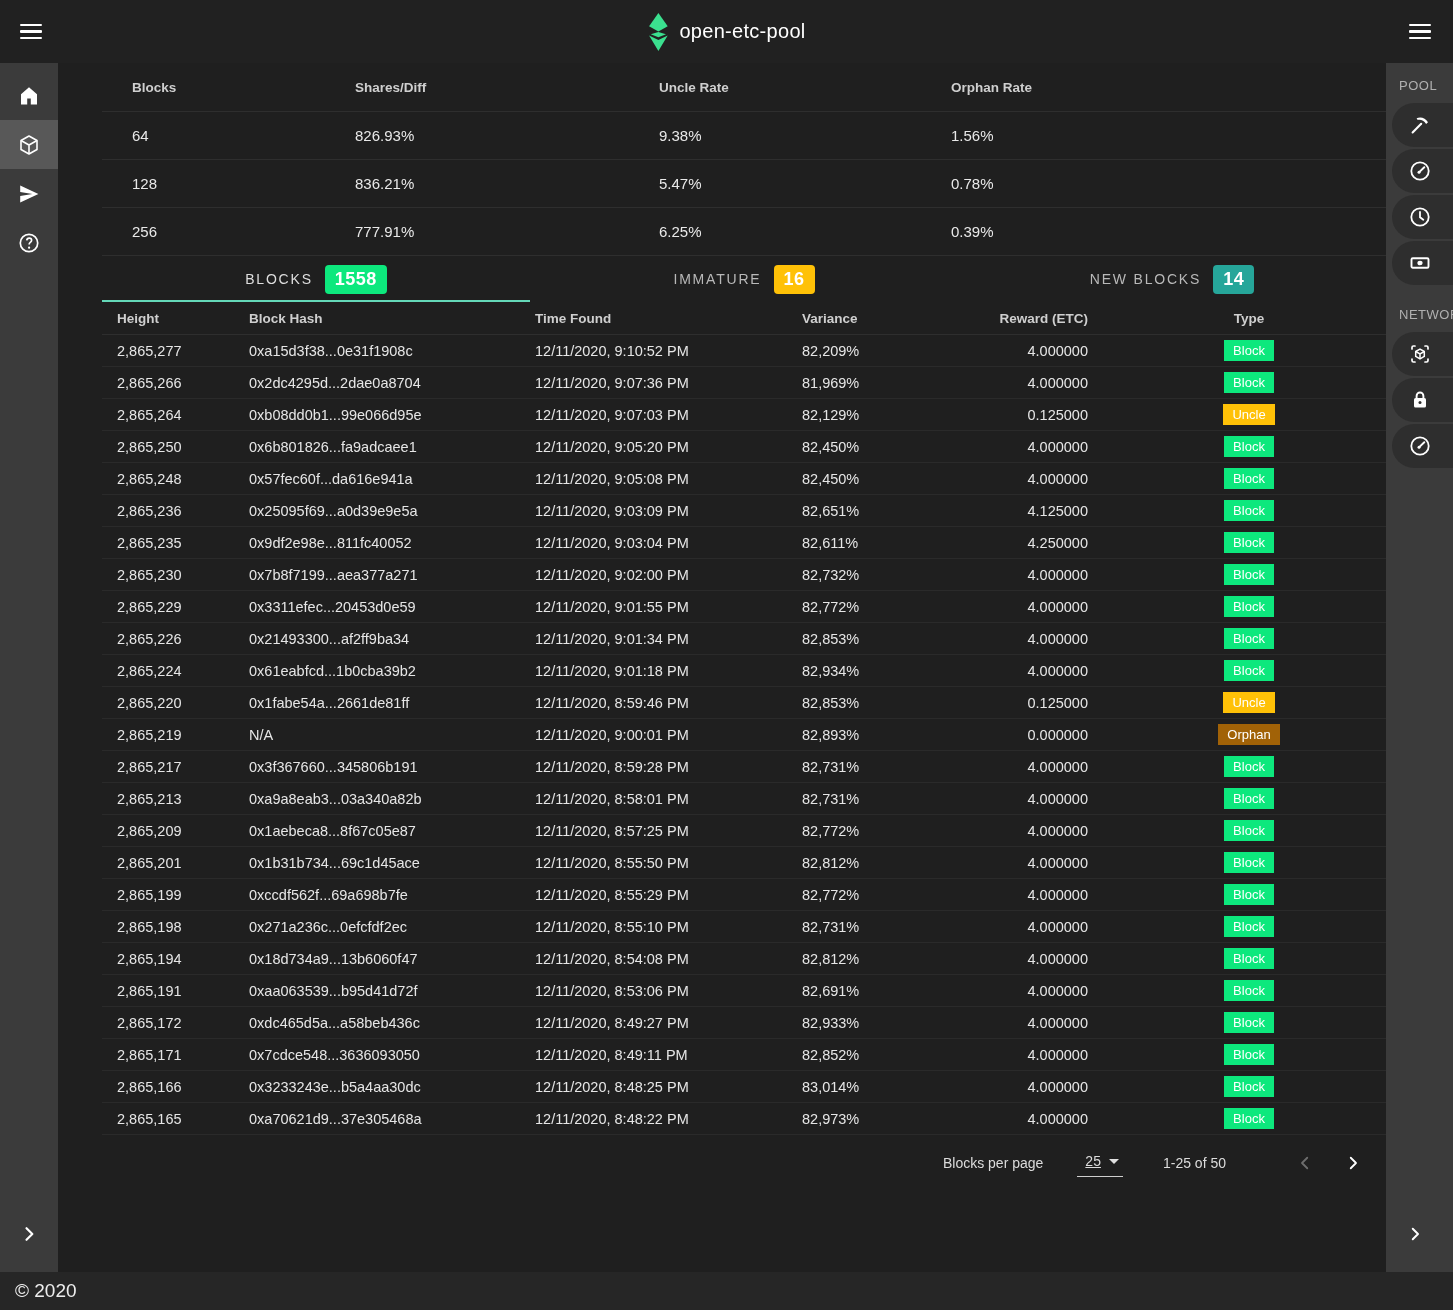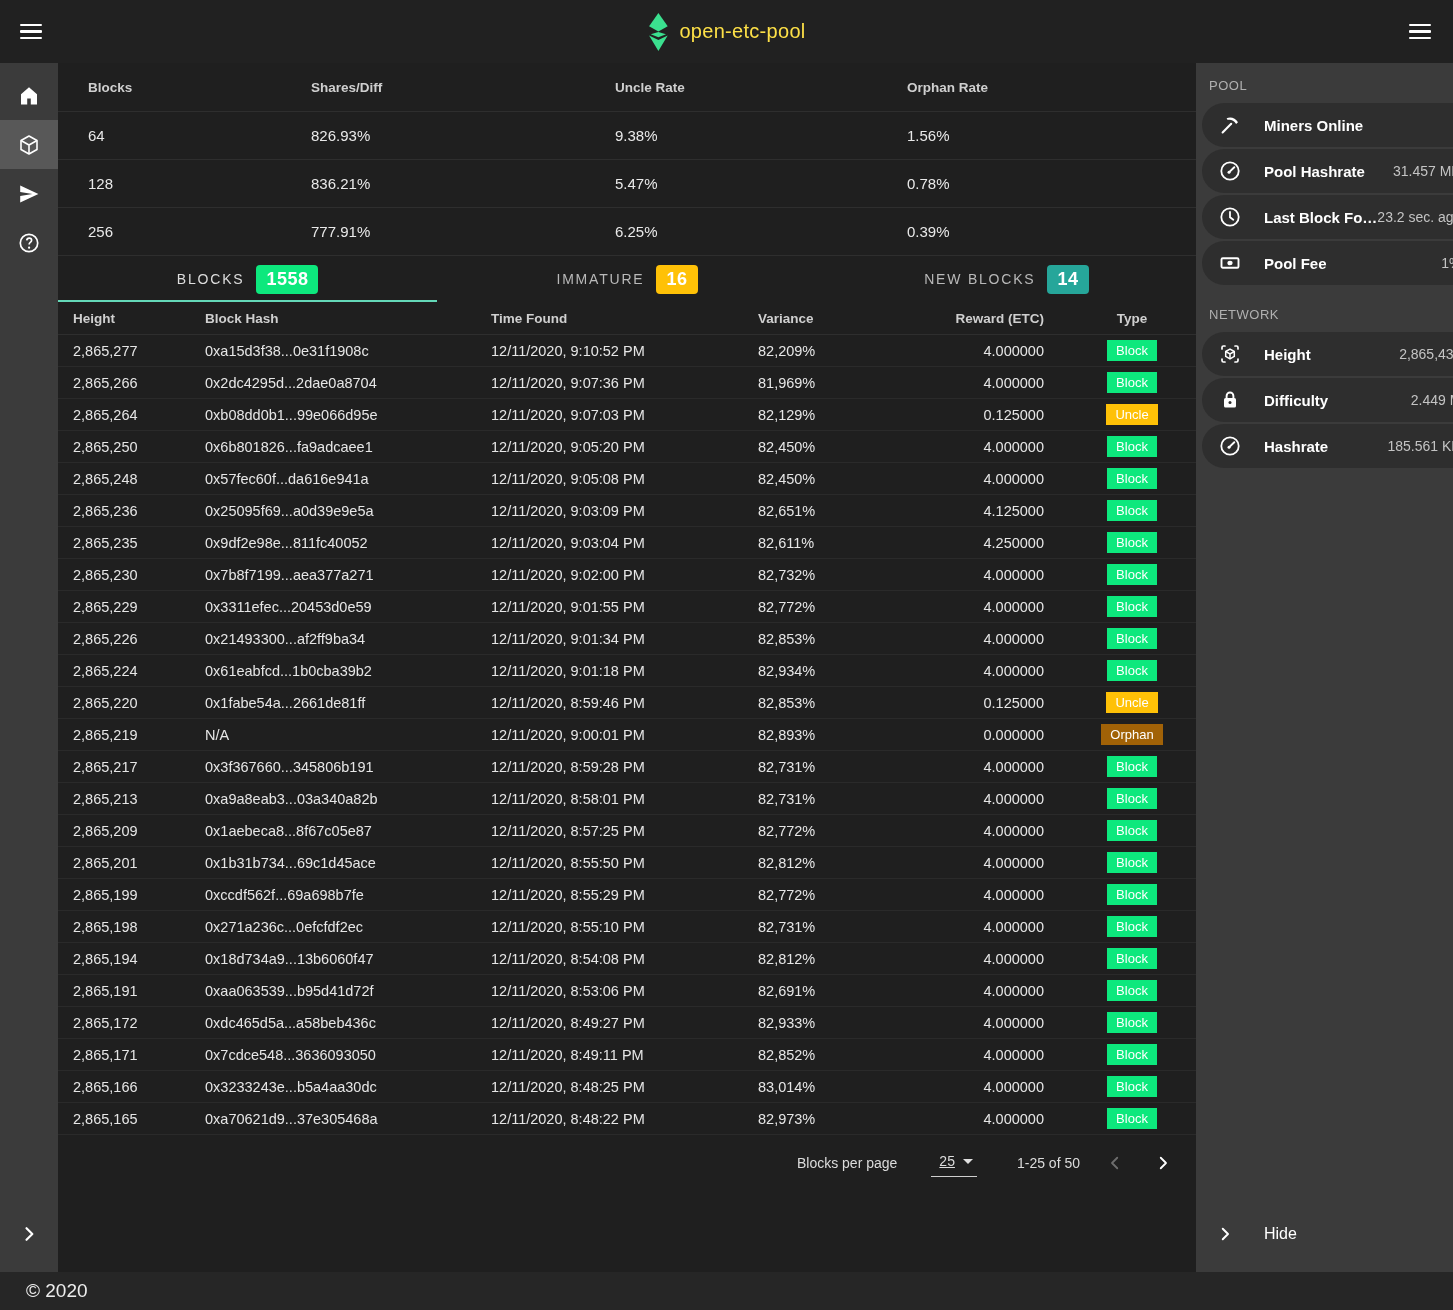--- a/index.html
+++ b/index.html
@@ -12,34 +12,34 @@
   }
   svg { display:block; }
 
   
   .topbar { height:63px; background:#212121; display:flex; align-items:center; position:relative; }
   .icon-btn { background:none; border:none; cursor:pointer; padding:6px; display:flex; flex-direction:column; gap:4px; }
   .icon-btn .bar { width:22px; height:2.5px; background:#fff; border-radius:1px; }
   .icon-btn.left { margin-left:14px; }
   .icon-btn.right { position:absolute; right:16px; }
   .brand { position:absolute; left:50%; transform:translateX(-50%); display:flex; align-items:center; gap:11px; }
-  .brand-title { font-size:20px; color:#fde047; letter-spacing:.3px; }
+  .brand-title { font-size:20px; color:#ffffff; letter-spacing:.3px; }
 
   
   .shell { display:flex; height:1209px; }
 
   
   .leftbar { width:58px; background:#3b3b3b; display:flex; flex-direction:column; align-items:center; padding-top:8px; flex:none; }
   .nav-item { width:58px; height:49px; display:flex; align-items:center; justify-content:center; cursor:pointer; }
   .nav-item.active { background:#585858; }
   .leftbar .flex-spacer { flex:1; }
   .nav-item.bottom { height:52px; margin-bottom:12px; }
 
   
-  .content { width:1138px; background:#1f1f1f; display:flex; flex-direction:column; flex:none; }
+  .content { width:1328px; background:#1f1f1f; display:flex; flex-direction:column; flex:none;padding-left:44px; }
 
   .stats-head, .stats-row { display:grid; grid-template-columns:223px 304px 292px 1fr; align-items:center; padding-left:15px; border-bottom:1px solid #2e2e2e; }
   .stats-head { height:49px; font-size:13.5px; font-weight:bold; color:#cfcfcf; }
   .stats-row { height:48px; font-size:15px; color:#e9e9e9; }
 
   .tabs { height:46px; display:flex; }
   .tab { flex:1; display:flex; align-items:center; justify-content:center; gap:12px; font-size:14px; letter-spacing:1.8px; color:#b9b9b9; cursor:pointer; position:relative; }
   .tab.active { color:#dedede; }
   .tab.active::after { content:""; position:absolute; left:0; right:0; bottom:0; height:2px; background:#64d8b8; }
   .tab-badge { padding:4px 10px; border-radius:4px; font-size:18px; letter-spacing:.5px; color:#fff; font-weight:bold; }
@@ -55,37 +55,37 @@
   .td.center, .th.center { text-align:center; padding-left:0; }
   .badge { display:inline-block; min-width:42px; padding:3px 9px; border-radius:0; font-size:13px; color:#fff; text-align:center; }
   .badge.block  { background:#0de87d; }
   .badge.uncle  { background:#ffc107; }
   .badge.orphan { background:#a16207; }
 
   .pagination { height:56px; display:flex; align-items:center; justify-content:flex-end; padding-right:20px; font-size:14px; color:#dcdcdc; }
   .pp-label { margin-right:34px;text-align:center; }
   .pp-select { display:flex; align-items:center; gap:8px; border-bottom:1px solid #cfcfcf; padding:4px 4px 7px 8px; cursor:pointer; margin-right:40px;text-decoration:underline; }
   .caret { width:0; height:0; border-left:5px solid transparent; border-right:5px solid transparent; border-top:5px solid #e0e0e0; }
-  .pp-range { }
+  .pp-range { margin-right:44px; }
   .page-btn { background:none; border:none; padding:4px; cursor:pointer; margin-left:22px; }
   .page-btn.disabled svg path { stroke:#6d6d6d; }
 
   
   .rightbar { flex:1; background:#3b3b3b; display:flex; flex-direction:column; }
   .side-label { color:#b0b0b0; font-size:13px; letter-spacing:.5px; padding:15px 0 9px 13px; }
   .side-label.second { padding-top:21px; }
   .pill { height:44px; margin:1px 4px 1px 6px; background:#2e2e2e; border-radius:23px; display:flex; align-items:center; padding:0 15px 0 16px; }
   .pill .p-label { font-size:15px; font-weight:bold; color:#fff; margin-left:22px; white-space:nowrap; overflow:hidden; }
   .pill .p-value { font-size:14px; color:#c4c4c4; margin-left:auto; white-space:nowrap; }
   .rightbar .flex-spacer { flex:1; }
   .hide-row { height:48px; margin-bottom:14px; display:flex; align-items:center; padding-left:20px; gap:30px; cursor:pointer; }
   .hide-label { font-size:16px; color:#fff; }
 
   
-  .footer { height:38px; background:#262626; display:flex; align-items:center; padding-left:26px; font-size:19px; color:#ededed; }
+  .footer { height:38px; background:#262626; display:flex; align-items:center; padding-left:15px; font-size:19px; color:#ededed; }
 </style>
 </head>
 <body>
 
 <header class="topbar">
   <button class="icon-btn left" aria-label="menu">
     <span class="bar"></span>
       <span class="bar"></span>
       <span class="bar"></span>
   </button>

